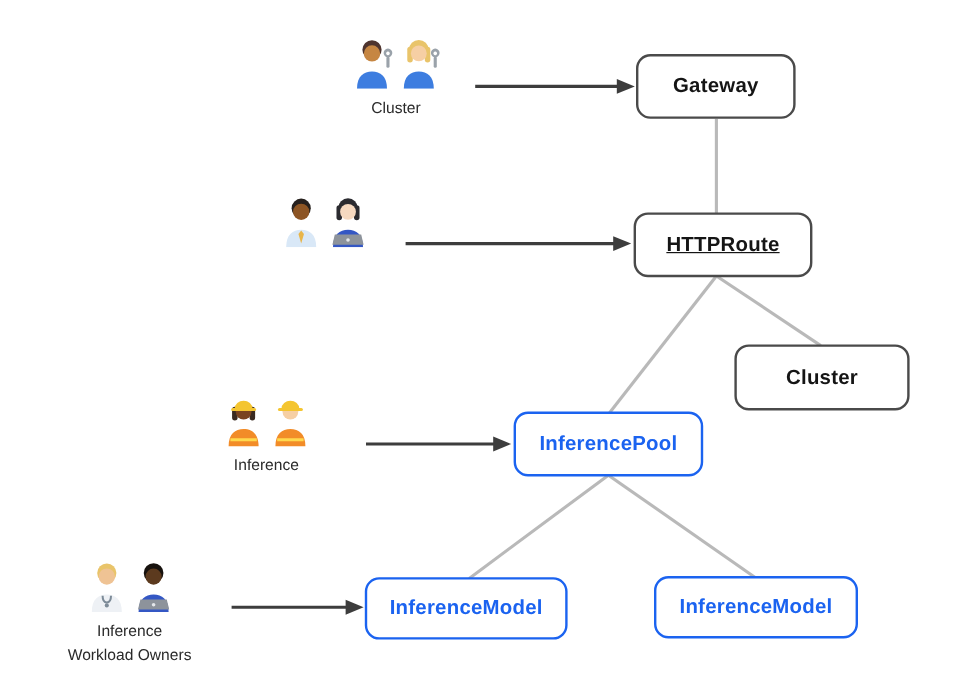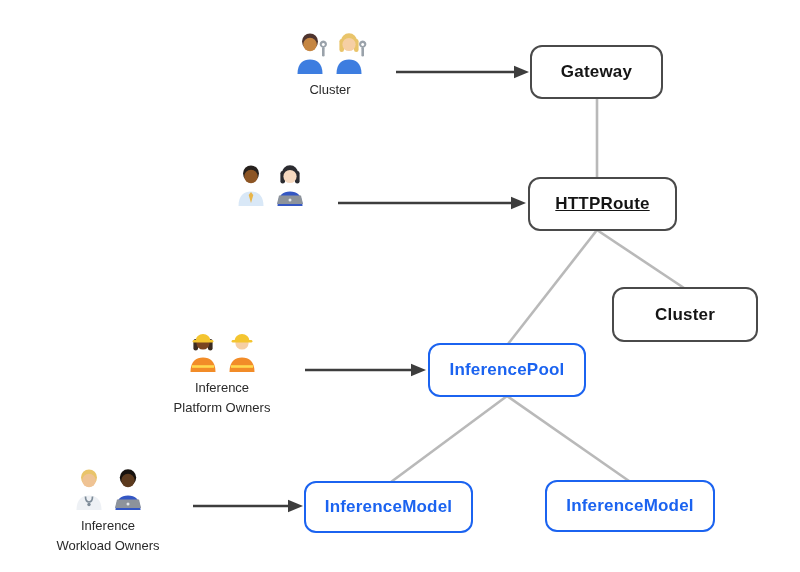--- a/index.html
+++ b/index.html
@@ -154,21 +154,20 @@
       <svg class="pic" width="36" height="44" viewBox="0 0 36 44">
         <circle cx="18" cy="15" r="6.6" fill="#f6cfa4"></circle>
         <path d="M10.6,12.6 a7.4,6.6 0 0 1 14.8,0 z" fill="#f4c530"></path>
         <rect x="7.6" y="11.9" width="20.8" height="2.6" rx="1.3" fill="#f4c530"></rect>
         <path d="M5.5,44 C5.5,33.5 11,29.5 18,29.5 C25,29.5 30.5,33.5 30.5,44 Z" fill="#f28c28"></path>
         <path d="M7,38.5 h22" stroke="#ffd94d" stroke-width="2.6"></path>
       </svg>
     </div>
     <div class="actor-label">
       <span>Inference</span>
-      <span>Platform Owners</span>
     </div>
   </div>
 
   <div class="actor" style="left:18px; top:466px;">
     <div class="actor-icons">
       <svg class="pic" width="36" height="44" viewBox="0 0 36 44">
         <circle cx="18" cy="11.5" r="8" fill="#e9c46a"></circle>
         <circle cx="18" cy="14.5" r="6.8" fill="#efc394"></circle>
         <path d="M5.5,44 C5.5,33.5 11,29.5 18,29.5 C25,29.5 30.5,33.5 30.5,44 Z" fill="#eef1f5"></path>
         <path d="M14.5,30.5 q0,5.5 3.5,5.5 q3.5,0 3.5,-5.5" fill="none" stroke="#7d8b98" stroke-width="1.7"></path>

